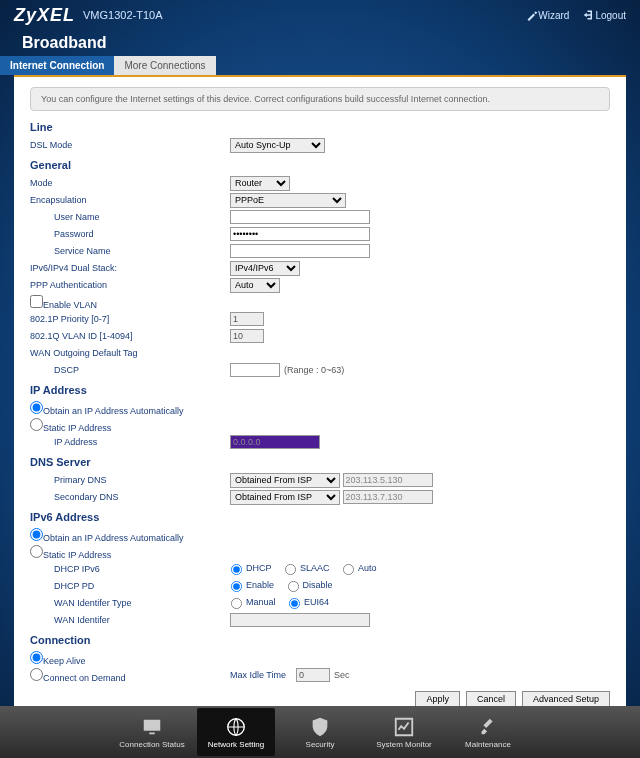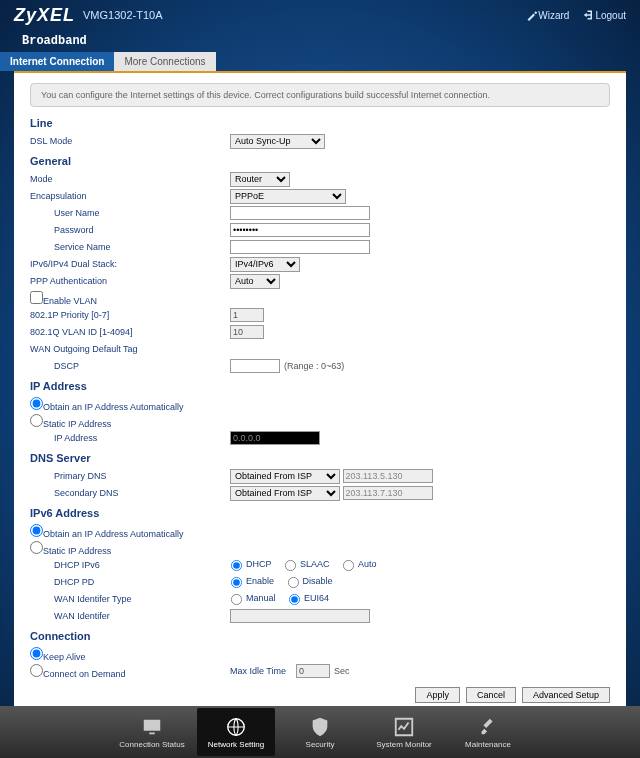--- a/index.html
+++ b/index.html
@@ -3,21 +3,21 @@
 <meta charset="utf-8">
 <style>
   * { margin:0; padding:0; box-sizing:border-box; font-family:Arial,Helvetica,sans-serif; }
   body { width:640px; height:758px; background: radial-gradient(ellipse at center, #2d6db8 0%, #0d3a6e 70%, #072142 100%); overflow:hidden; position:relative; }
   .header { height:30px; display:flex; align-items:center; padding:0 14px; }
   .logo { color:#fff; font-weight:bold; font-size:18px; font-style:italic; letter-spacing:1px; }
   .model { color:#cfe4ff; font-size:11px; margin-left:8px; }
   .hdr-right { margin-left:auto; display:flex; align-items:center; gap:14px; }
   .hdr-link { color:#cfe4ff; font-size:10px; display:flex; align-items:center; cursor:pointer;justify-content:center; }
   .ico { width:12px; height:12px; display:inline-block; }
-  .page-title { color:#fff; font-size:12px; font-weight:bold; padding:4px 22px 4px;font-family:Liberation Mono, monospace; }
+  .page-title { color:#fff; font-size:16px; font-weight:bold; padding:4px 22px 4px; }
   .tabs { display:flex; }
   .tab { font-size:10px; padding:4px 10px; cursor:pointer; background:#e5e5e5; color:#555; }
   .tab.active { background:#1b5fa6; color:#fff; font-weight:bold; }
   .panel { background:#fff; margin:0 14px; border-top:2px solid #d92; height:636px; overflow-y:auto; padding:10px 16px 8px; }
   .infobar { background:#eee; border:1px solid #ccc; border-radius:4px; padding:6px 10px; font-size:9px; color:#666; margin-bottom:10px; }
   .section-h { font-size:11px; font-weight:bold; color:#1a3c7a; margin:6px 0 4px; }
   .row { display:flex; align-items:center; min-height:16px; font-size:9px; color:#345; margin:1px 0; }
   .label { width:200px; font-size:9px; color:#1a3c7a; }
   .label.indent1 { padding-left:24px; color:#1a3c7a; }
   .ctrl select { font-size:9px; height:15px; border:1px solid #999; background:#eee; }
@@ -121,21 +121,21 @@
 
   <div class="section-h">IP Address</div>
   <div class="row">
       <div class="label"><input type="radio" name="ip" checked="" style=""><span>Obtain an IP Address Automatically</span></div>
     </div>
   <div class="row">
       <div class="label"><input type="radio" name="ip" style=""><span>Static IP Address</span></div>
     </div>
   <div class="row">
       <div class="label indent1">IP Address</div>
-      <div class="ctrl"><input type="text" style="width: 90px; background: #000000; color: rgb(136, 136, 136);" disabled="" value="0.0.0.0"></div>
+      <div class="ctrl"><input type="text" style="width: 90px; background: #4c1d95; color: rgb(136, 136, 136);" disabled="" value="0.0.0.0"></div>
     </div>
 
   <div class="section-h">DNS Server</div>
   <div class="row">
       <div class="label indent1">Primary DNS</div>
       <div class="ctrl"><select style="width:110px"><option>Obtained From ISP</option></select> <input type="text" style="width: 90px; background: rgb(238, 238, 238); color: rgb(136, 136, 136);" disabled="" value="203.113.5.130"></div>
     </div>
   <div class="row">
       <div class="label indent1">Secondary DNS</div>
       <div class="ctrl"><select style="width:110px"><option>Obtained From ISP</option></select> <input type="text" style="width: 90px; background: rgb(238, 238, 238); color: rgb(136, 136, 136);" disabled="" value="203.113.7.130"></div>

